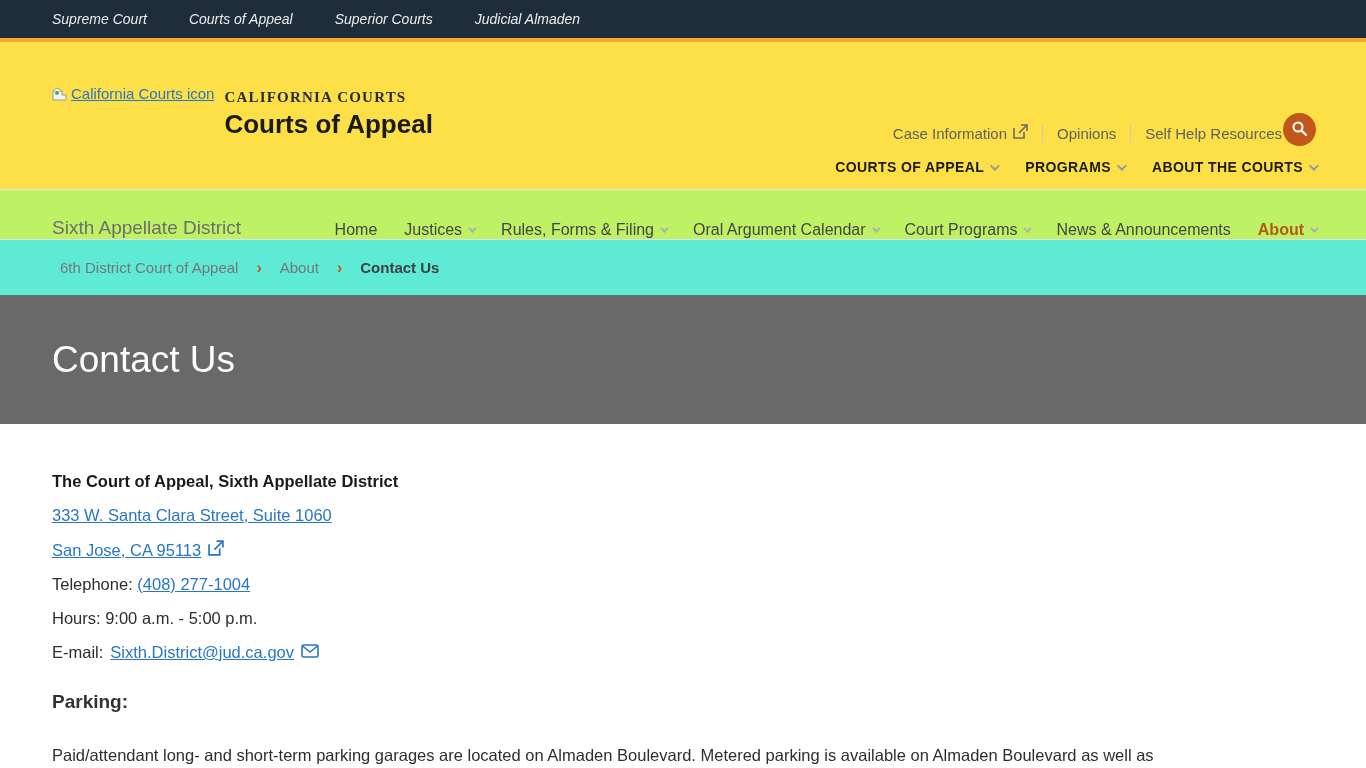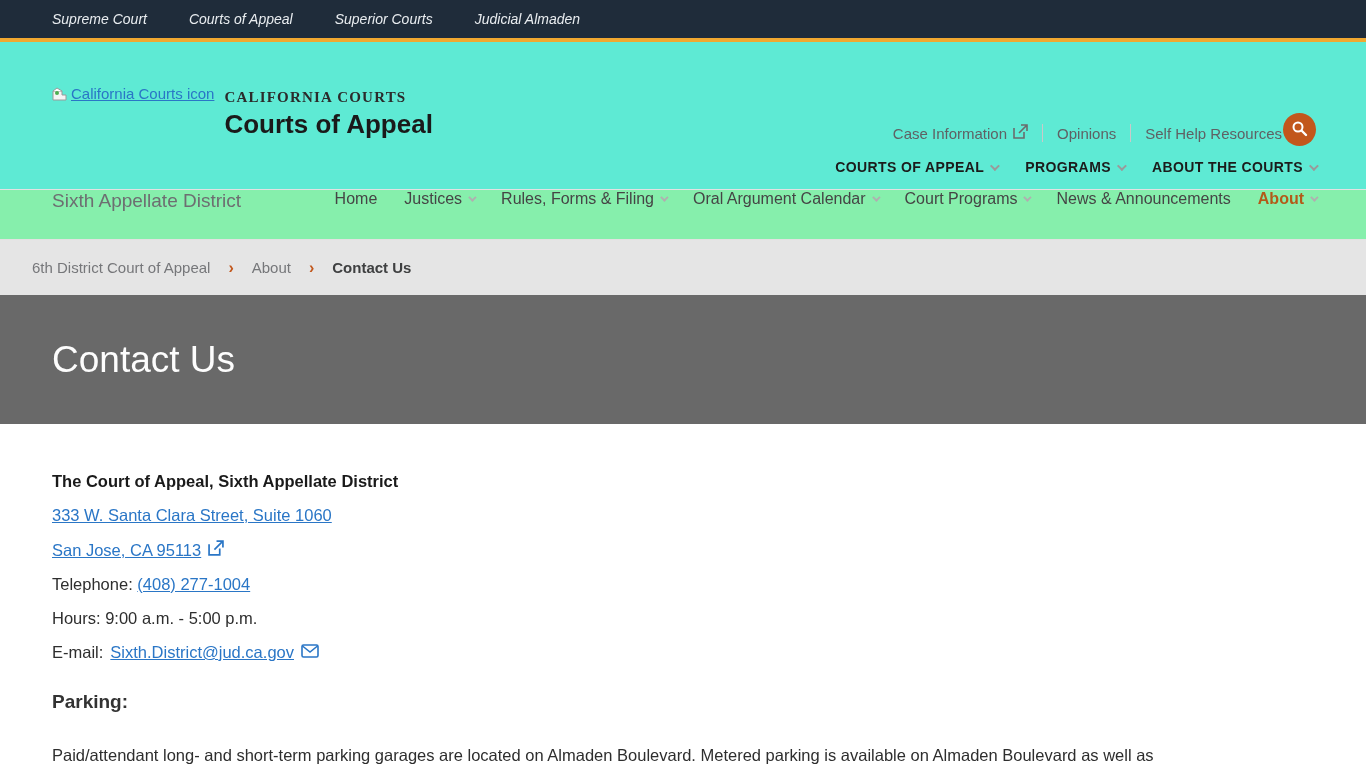--- a/index.html
+++ b/index.html
@@ -9,21 +9,21 @@
   
   .topbar { height:38px; background:#1f2c3a; display:flex; align-items:center;
     justify-content:space-between; padding:0 52px; }
   .topbar-title { font-family:"Liberation Serif", serif; font-size:16px; font-weight:600;
     color:#ffffff; letter-spacing:.6px; }
   .topbar-links { display:flex; gap:42px;font-style:italic; }
   .topbar-links a { color:#e9edf0; font-size:14px; text-decoration:none; }
   .goldline { height:4px; background:#f0a830; }
 
   
-  .header { position:relative; height:148px; background:#5eead4; border-bottom:1px solid #e2e2e2; }
+  .header { position:relative; height:148px; background:#fde047; border-bottom:1px solid #e2e2e2; }
   .brand { position:absolute; left:52px; top:16px; display:flex; align-items:flex-start; }
   .logo-link { display:inline-flex; align-items:center; gap:2px; color:#2a76c6;
     font-size:15px; text-decoration:underline; margin-top:27px; }
   .broken-img { width:17px; height:14px; display:inline-block; }
   .brand-text { margin-left:10px; }
   .brand-eyebrow { font-family:"Liberation Serif", serif; font-size:15px; font-weight:700;
     color:#2b2b2b; letter-spacing:1.2px; margin-top:31px; }
   .brand-title { font-size:26px; font-weight:700; color:#1a1a1a; margin-top:3px; }
 
   .utility { position:absolute; top:82px; right:84px; display:flex; align-items:center; }
@@ -35,32 +35,32 @@
     justify-content:center; cursor:pointer; }
 
   .mainnav { position:absolute; bottom:14px; right:50px; display:flex; gap:28px; }
   .mainnav a { color:#1b1b1b; font-size:14px; font-weight:700; letter-spacing:.4px;
     text-decoration:none; display:inline-flex; align-items:center; gap:6px; }
 
   .caret { width:7px; height:7px; border-right:2px solid #9a9a9a; border-bottom:2px solid #9a9a9a;
     transform:rotate(45deg) translateY(-2px); display:inline-block; }
 
   
-  .districtbar { height:50px; background:#86efac; border-bottom:1px solid #e2e2e2;
-    display:flex; align-items:flex-start; justify-content:space-between; padding:0 50px 0 52px; }
+  .districtbar { height:50px; background:#bef264; border-bottom:1px solid #e2e2e2;
+    display:flex; align-items:flex-end; justify-content:space-between; padding:0 50px 0 52px; }
   .district-name { font-size:19px; color:#6d6e71; }
   .districtnav { display:flex; gap:27px; align-items:center; }
   .districtnav a { color:#454545; font-size:16px; text-decoration:none;
     display:inline-flex; align-items:center; gap:6px; }
   .districtnav a.active { color:#b35a18; font-weight:700; }
   .districtnav .caret { width:6px; height:6px; border-color:#b0b0b0; }
 
   
-  .breadcrumb { height:55px; display:flex; align-items:center; padding-left:32px; gap:18px;
-    background:#e5e5e5; }
+  .breadcrumb { height:55px; display:flex; align-items:center; padding-left:60px; gap:18px;
+    background:#5eead4; }
   .breadcrumb a { color:#76777a; font-size:15px; text-decoration:none; }
   .breadcrumb .bc-sep { color:#c2571c; font-size:16px; font-weight:700; }
   .breadcrumb .bc-current { color:#3f4041; font-size:15px; font-weight:700; }
 
   
   .hero { height:129px; background:#696969; display:flex; align-items:center; padding-left:52px; }
   .hero h1 { color:#fdfdfd; font-size:37px; font-weight:400; }
 
   
   .content { padding:48px 52px 0 52px; color:#2e2e2e; }

